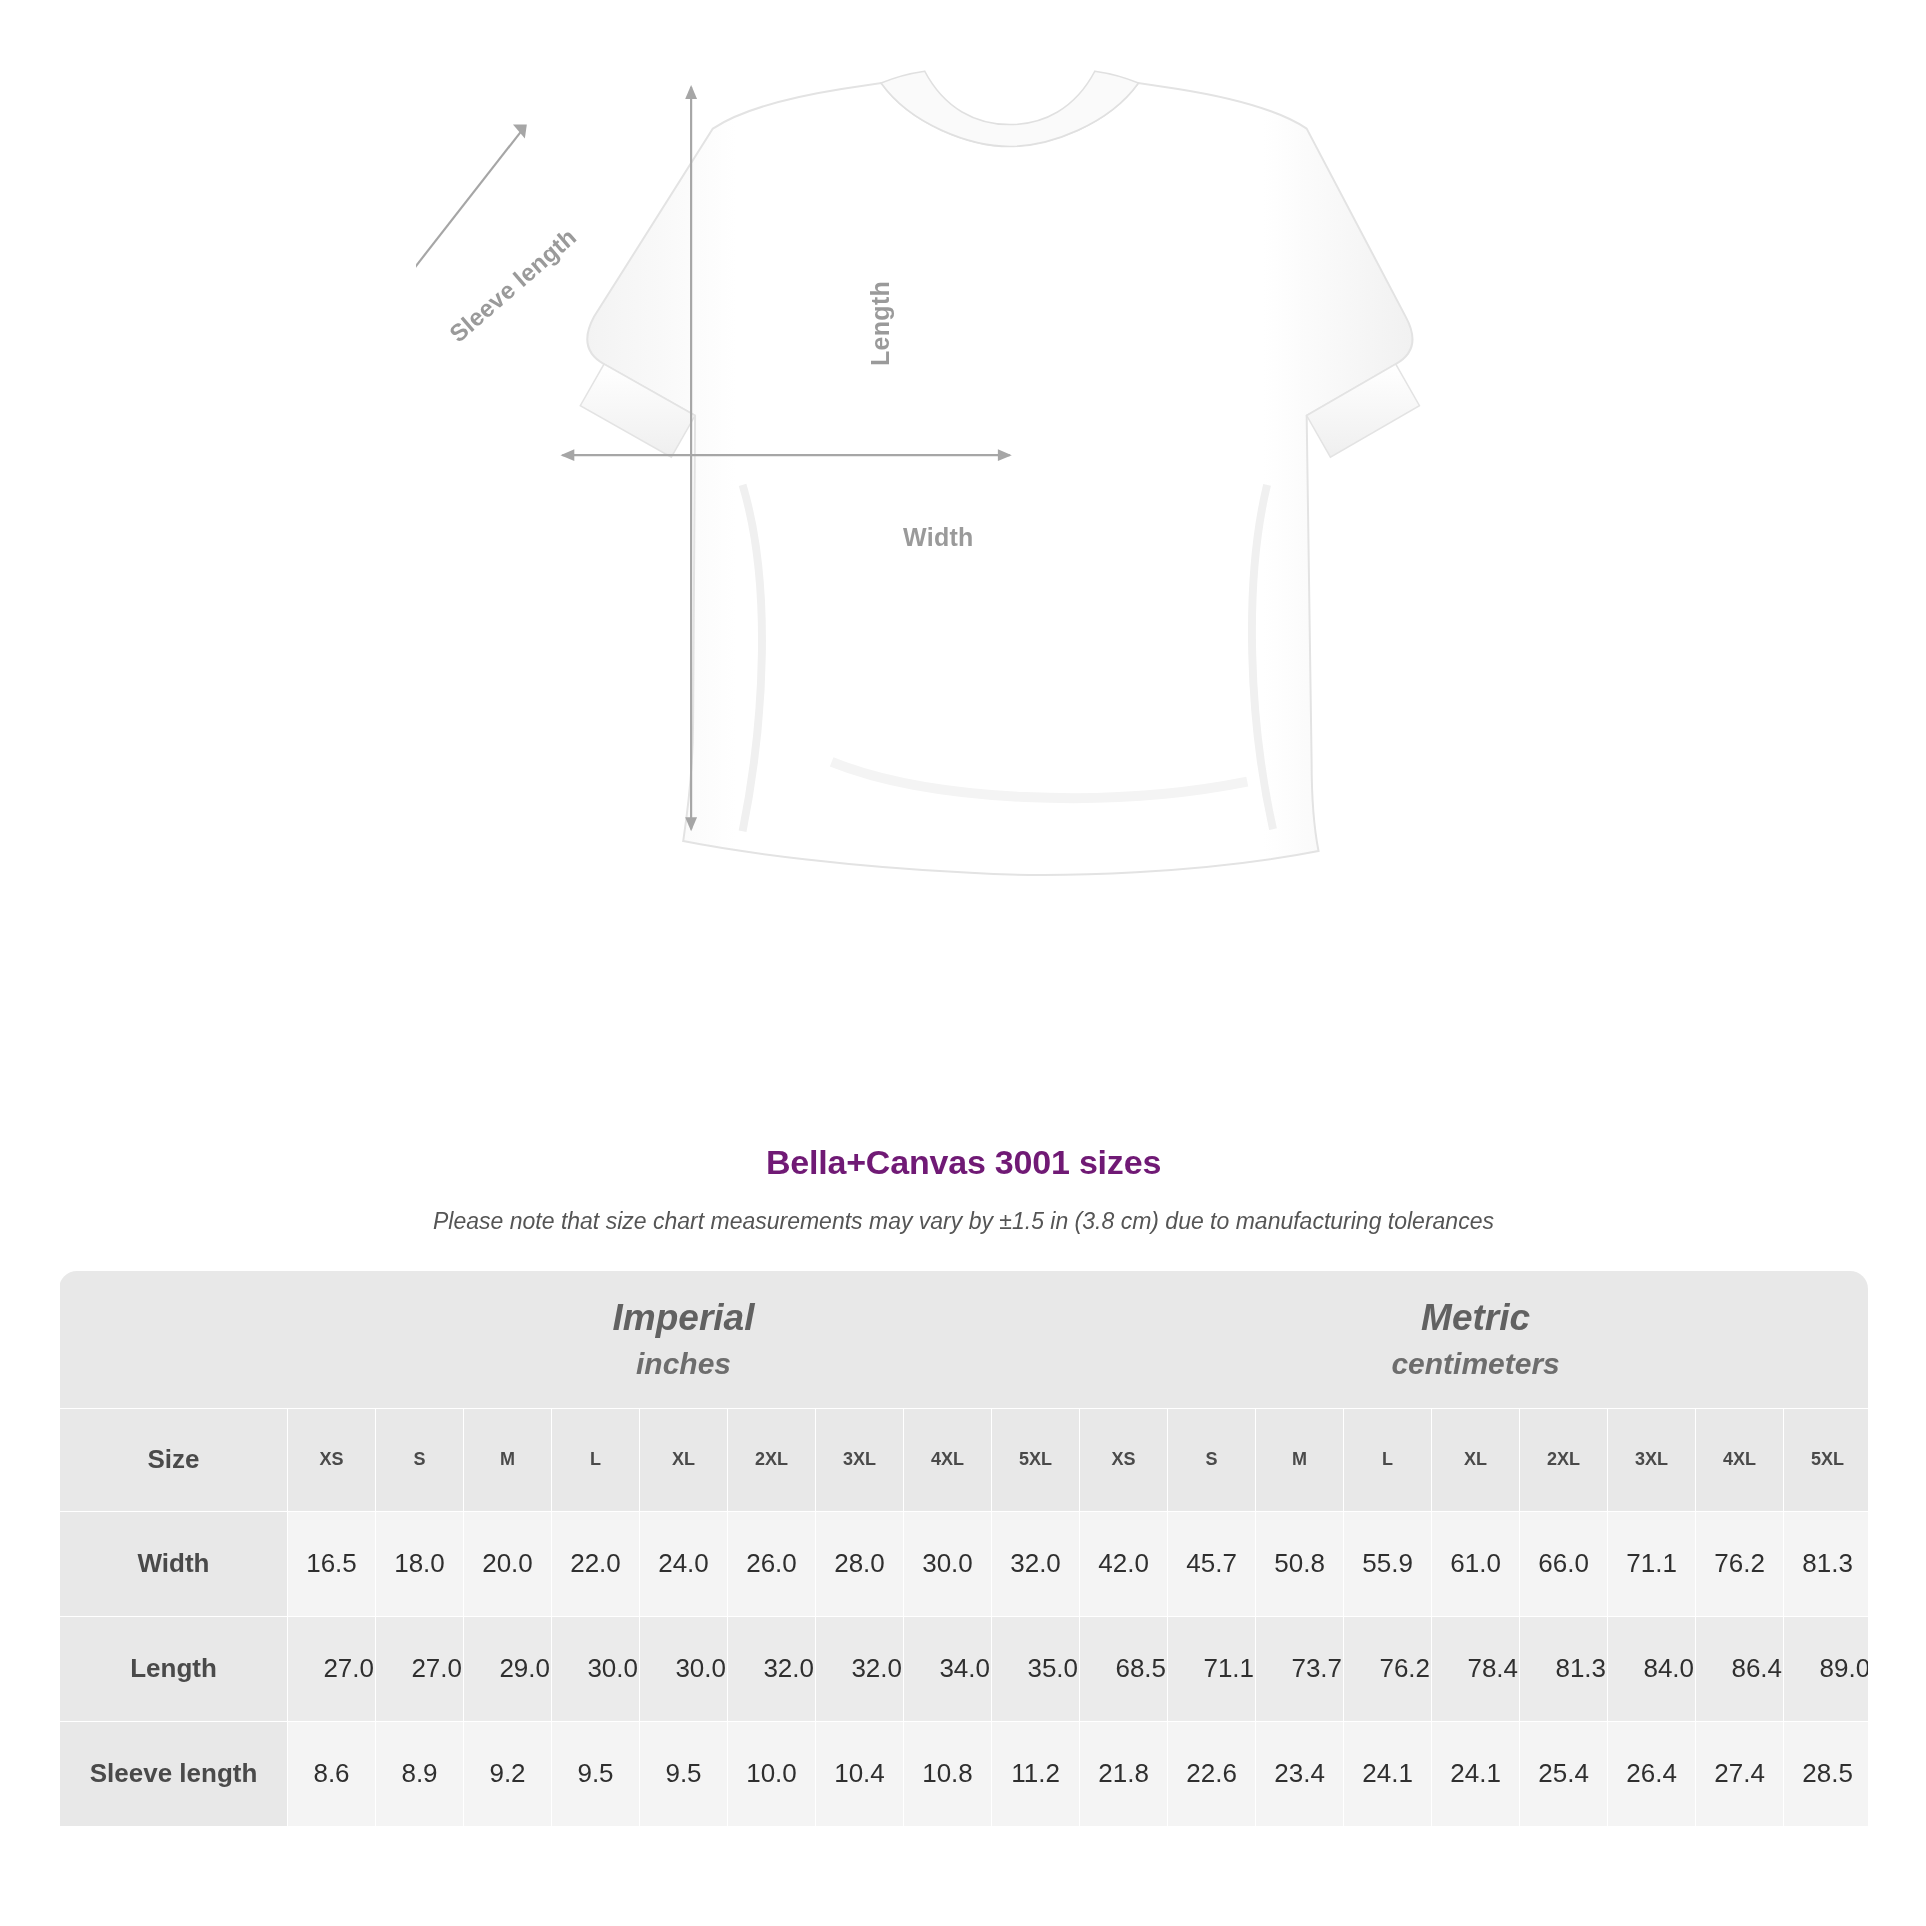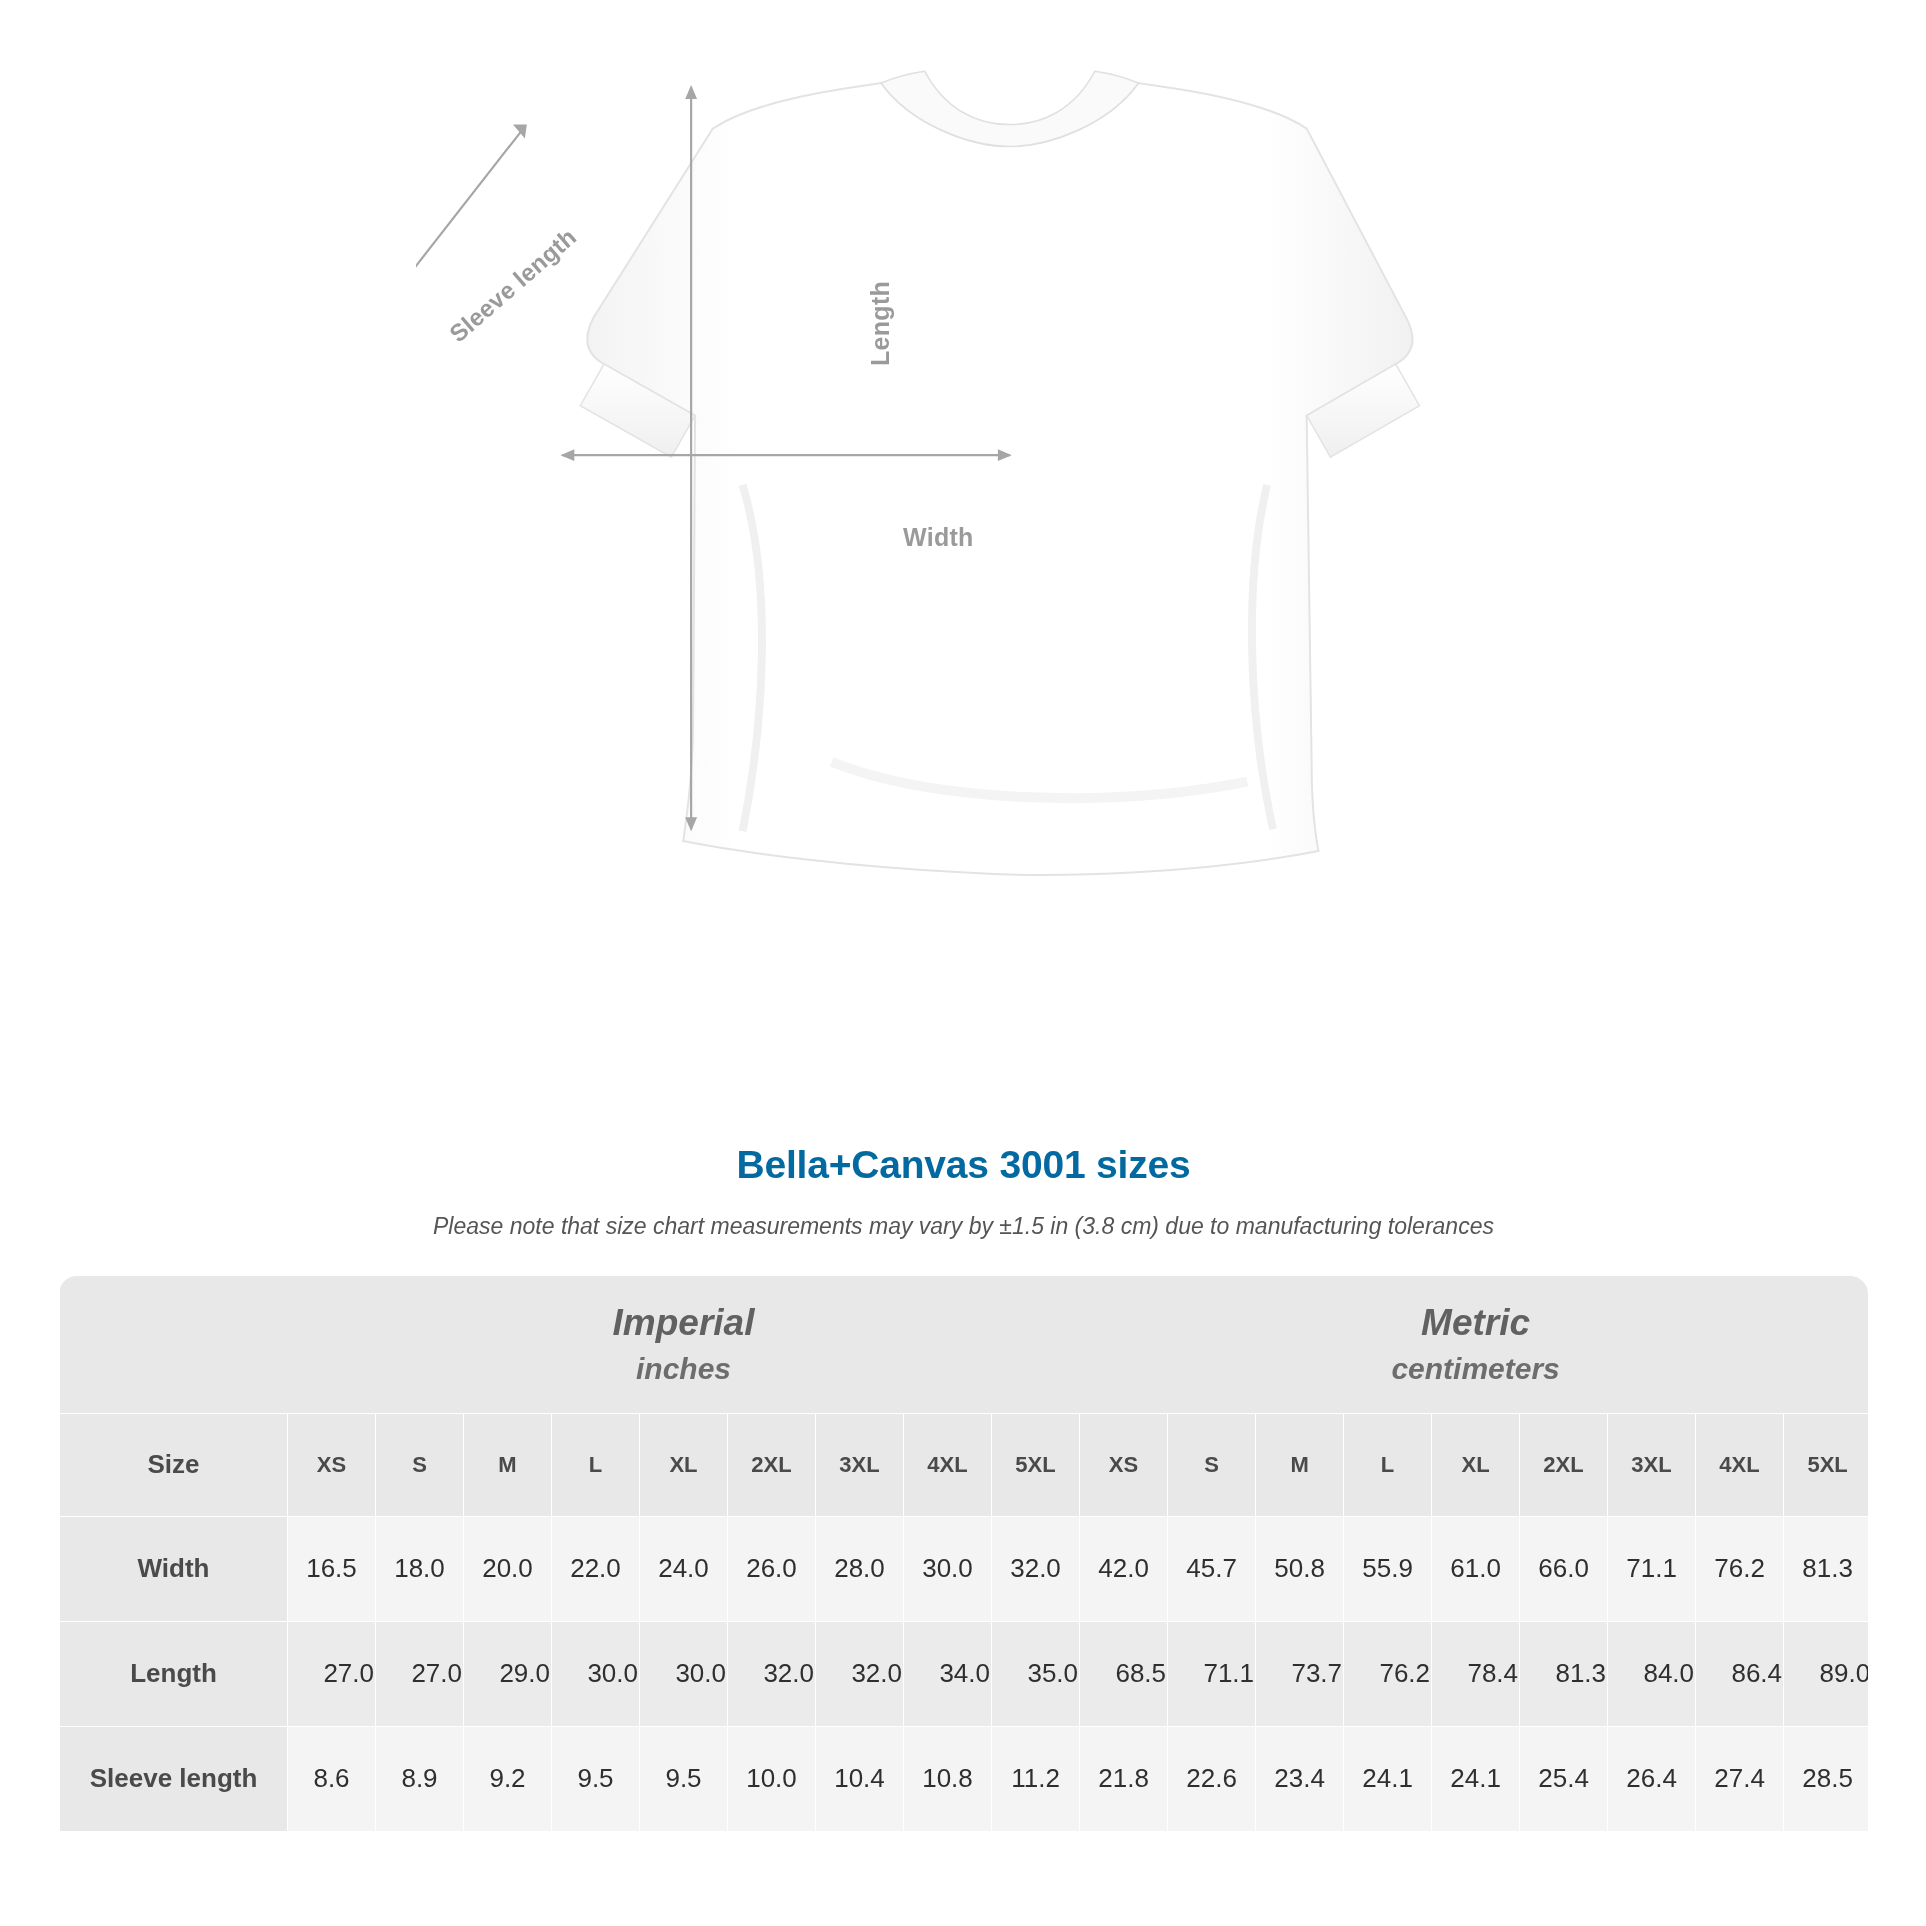--- a/index.html
+++ b/index.html
@@ -48,23 +48,23 @@
     transform-origin: left top;
     font-size: 24px;
   }
 
   
   .title-block {
     text-align: center;
     margin-top: 24px;
   }
   .chart-title {
-    font-size: 39px;
-    font-weight: bold;
-    color: #0369a1;
+    font-size: 34px;
+    font-weight: bold;
+    color: #701a75;
     letter-spacing: -0.2px;
   }
   .chart-note {
     margin-top: 26px;
     font-size: 23px;
     font-style: italic;
     color: #555555;
   }
 
   
@@ -103,21 +103,21 @@
   .row-head {
     background: #e8e8e8;
     font-size: 26px;
     font-weight: bold;
     color: #4a4a4a;
     width: 228px;
     height: 103px;
   }
   .col-head {
     background: #e8e8e8;
-    font-size: 22px;
+    font-size: 18px;
     font-weight: bold;
     color: #4a4a4a;
     height: 103px;
   }
   tr.band-light td.val { background: #f4f4f4; }
   tr.band-dark td.val { background: #ebebeb; text-align: right; }
   tr.band-light td.row-head { background: #e8e8e8; }
   td.val {
     font-size: 26px;
     color: #2f2f2f;

